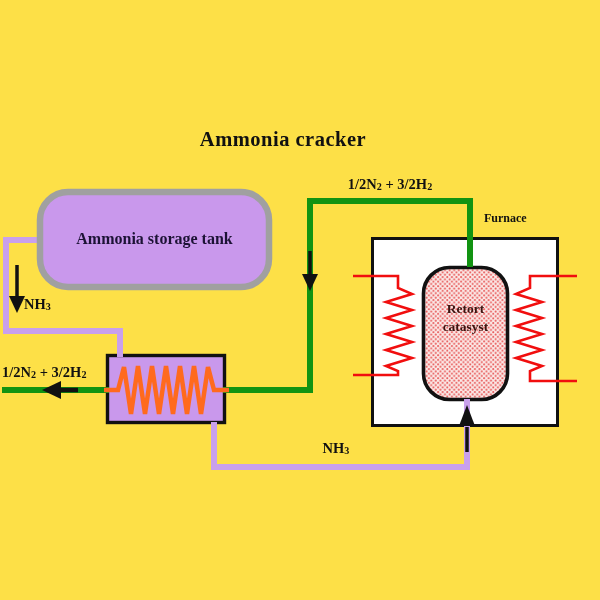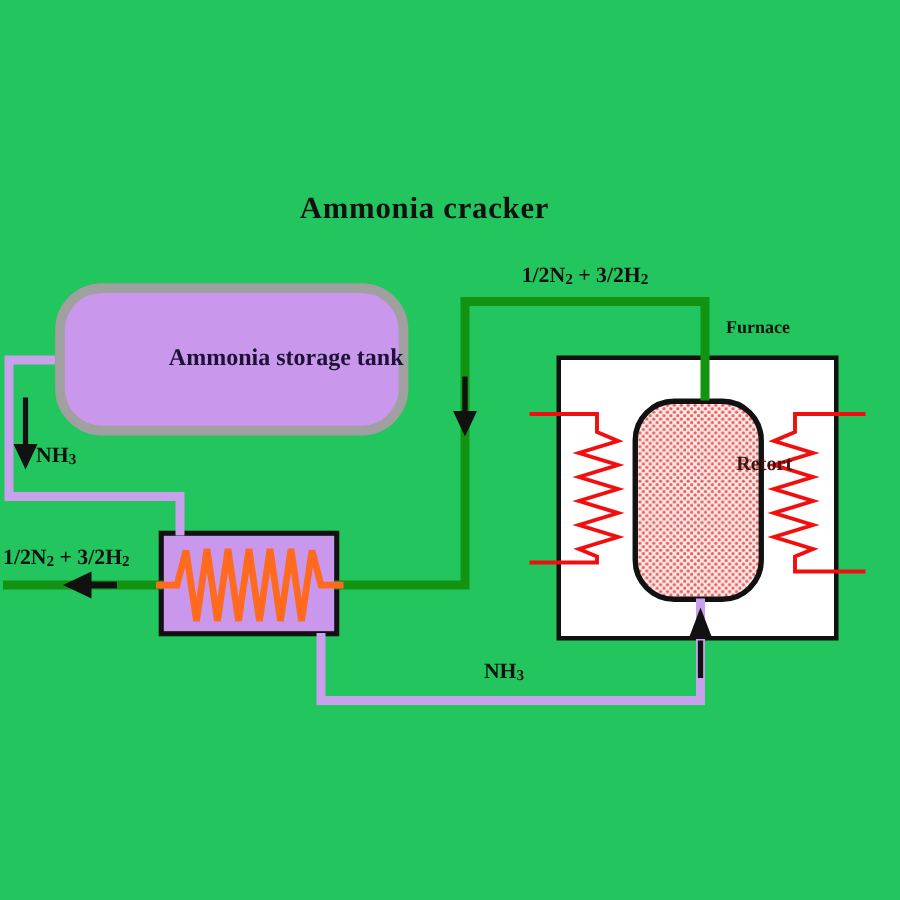--- a/index.html
+++ b/index.html
@@ -1,30 +1,30 @@
 <!DOCTYPE html>
 <html><head>
 <meta charset="utf-8">
 <style>
   html,body{margin:0;padding:0;background:#ffffff;}
   body{width:600px;height:600px;overflow:hidden;}
-  #canvas{position:relative;width:600px;height:600px;background:#22c55e;
+  #canvas{position:relative;width:600px;height:600px;background:#fde047;
           font-family:"Liberation Serif","DejaVu Serif",serif;font-weight:bold;color:#111;}
   #diagram-svg{position:absolute;left:0;top:0;}
   .lbl{position:absolute;white-space:nowrap;font-weight:bold;}
   .lbl sub{font-size:0.70em;font-weight:bold;position:relative;top:0.12em;vertical-align:baseline;}
   .title{left:133px;top:128px;width:300px;text-align:center;font-size:20.5px;letter-spacing:0.5px;}
-  .tank-label{left:40px;top:230px;width:229px;text-align:right;font-size:16px;color:#1c1235;}
+  .tank-label{left:40px;top:230px;width:229px;text-align:center;font-size:16px;color:#1c1235;}
   .nh3-left{left:24px;top:296px;font-size:14.5px;}
   .out-flow{left:2px;top:364px;font-size:14.5px;}
   .top-flow{left:315px;top:176px;width:150px;text-align:center;font-size:14.5px;}
   .hx-label{left:102px;top:311px;width:128px;text-align:center;font-size:15px;line-height:18px;}
   .hx-label span{display:block;}
   .furnace-label{left:484px;top:211px;font-size:12px;}
-  .retort-label{left:423px;top:300px;width:85px;text-align:center;font-size:13.5px;line-height:18px;color:#3a1410;padding-left:44px;}
+  .retort-label{left:423px;top:300px;width:85px;text-align:center;font-size:13.5px;line-height:18px;color:#3a1410;}
   .retort-label span{display:block;}
   .nh3-bottom{left:286px;top:440px;width:100px;text-align:center;font-size:14.5px;}
 </style>
 </head>
 <body>
 
 <div id="canvas">
 
   <svg id="diagram-svg" width="600" height="600" viewBox="0 0 600 600">
     <defs>
@@ -86,17 +86,18 @@
 
   <div class="lbl out-flow"><span>1/2N</span><sub>2</sub><span> + 3/2H</span><sub>2</sub></div>
 
   <div class="lbl top-flow"><span>1/2N</span><sub>2</sub><span> + 3/2H</span><sub>2</sub></div>
 
 
   <div class="lbl furnace-label">Furnace</div>
 
   <div class="lbl retort-label">
     <span>Retort</span>
+    <span>catasyst</span>
   </div>
 
   <div class="lbl nh3-bottom"><span>NH</span><sub>3</sub></div>
 
 </div>
 
 </body></html>

